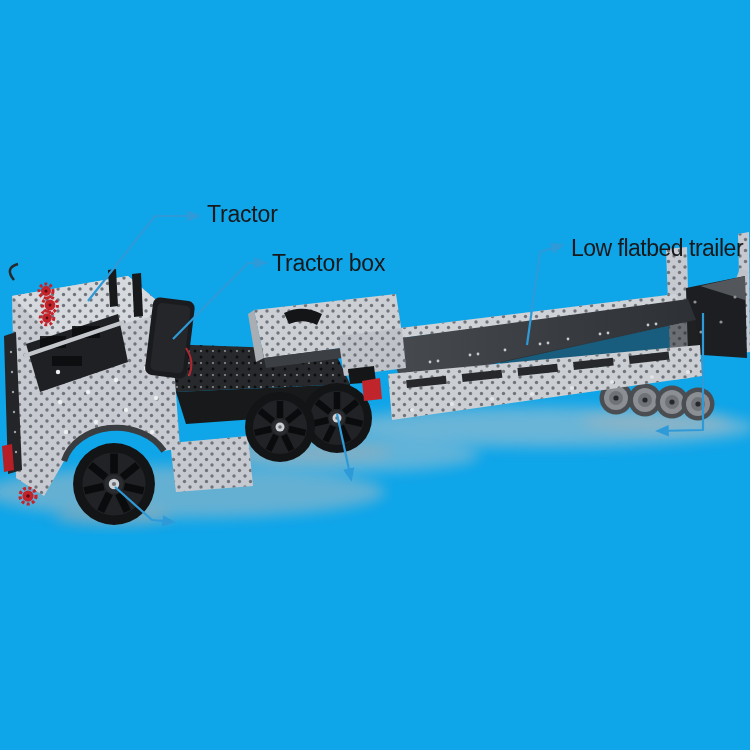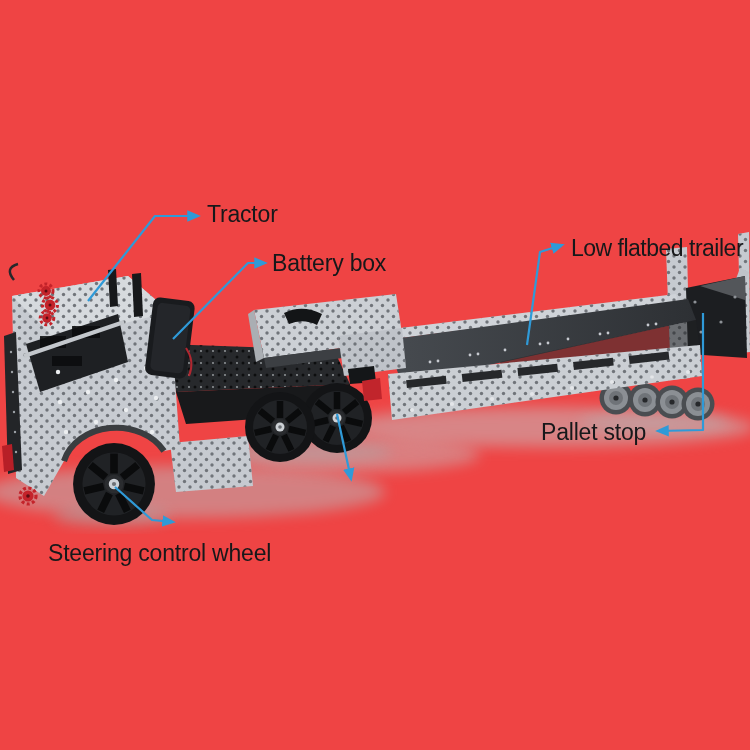--- a/index.html
+++ b/index.html
@@ -1,21 +1,21 @@
 <!DOCTYPE html>
 <html style="--callout: #2f9ad8; --textc: #17181a;"><head>
 <meta charset="utf-8">
 <style>
   :root { --callout: #2f9ad8; --textc: #17181a; }
   html,body { margin:0; padding:0; }
   body {
     width:750px; height:750px; background:#ffffff; overflow:hidden;
     font-family:"Liberation Sans","DejaVu Sans",sans-serif;
   }
-  .stage { position:relative; width:750px; height:750px; background:#ef4444;text-align:center; }
+  .stage { position:relative; width:750px; height:750px; background:#0ea5e9;text-align:center; }
   .stage svg.scene { position:absolute; left:0; top:0; }
   .label {
     position:absolute; white-space:nowrap; color:var(--textc);
     font-size:23px; letter-spacing:-0.2px; line-height:1.15; font-weight:400;
   }
   .label.tight { letter-spacing:-0.5px; }
 </style>
 </head>
 <body style="background: rgb(255, 255, 255);">
 
@@ -256,17 +256,15 @@
       <polyline class="co-stroke" points="88,301 155,216 198,216" stroke="#2f9ad8" marker-end="url(#arw)"></polyline>
       <polyline class="co-stroke" points="173,339 248,263 265,263" stroke="#2f9ad8" marker-end="url(#arw)"></polyline>
       <polyline class="co-stroke" points="527,345 540,252 562,245" stroke="#2f9ad8" marker-end="url(#arw)"></polyline>
       <polyline class="co-stroke" points="703,313 703,430 658,431" stroke="#2f9ad8" marker-end="url(#arw)"></polyline>
       <polyline class="co-stroke" points="337,414 351,479" stroke="#2f9ad8" marker-end="url(#arw)"></polyline>
       <polyline class="co-stroke" points="115,487 152,520 173,522" stroke="#2f9ad8" marker-end="url(#arw)"></polyline>
     </g>
   </svg>
 
   <div class="label" style="left:207px; top:201px;">Tractor</div>
-  <div class="label" style="left:272px; top:250px;">Battery box</div>
+  <div class="label" style="left:272px; top:250px;">Tractor box</div>
   <div class="label tight" style="left:571px; top:235px;">Low flatbed trailer</div>
-  <div class="label" style="left:541px; top:419px;">Pallet stop</div>
-  <div class="label" style="left:48px; top:540px;">Steering control wheel</div>
 </div>
 
 </body></html>

